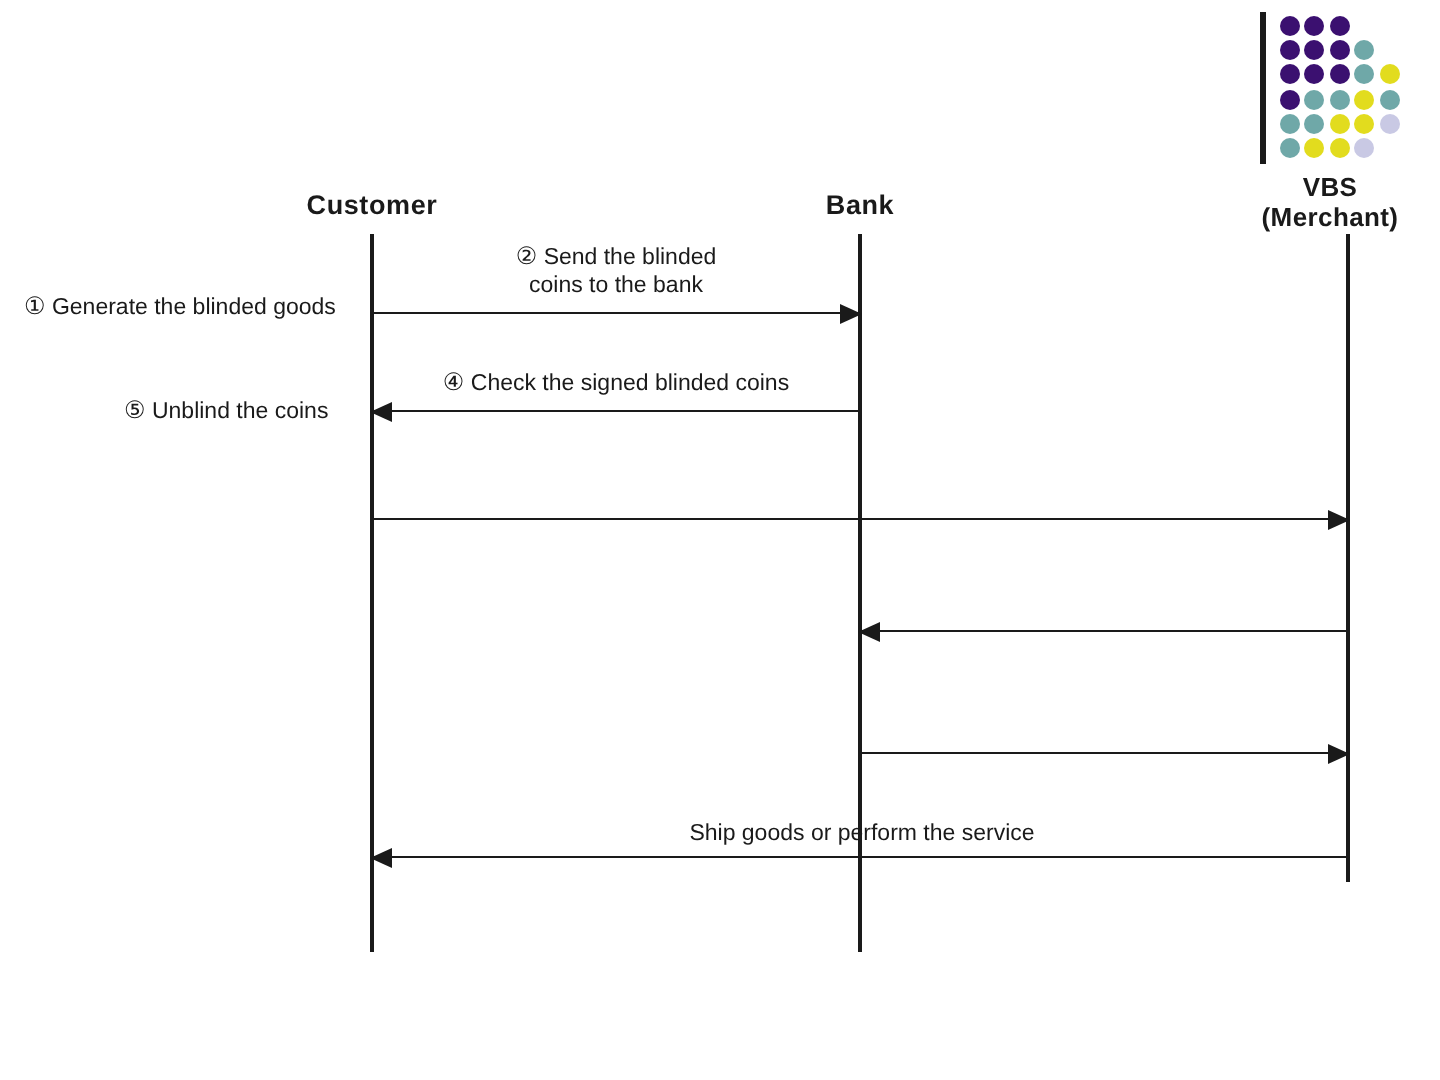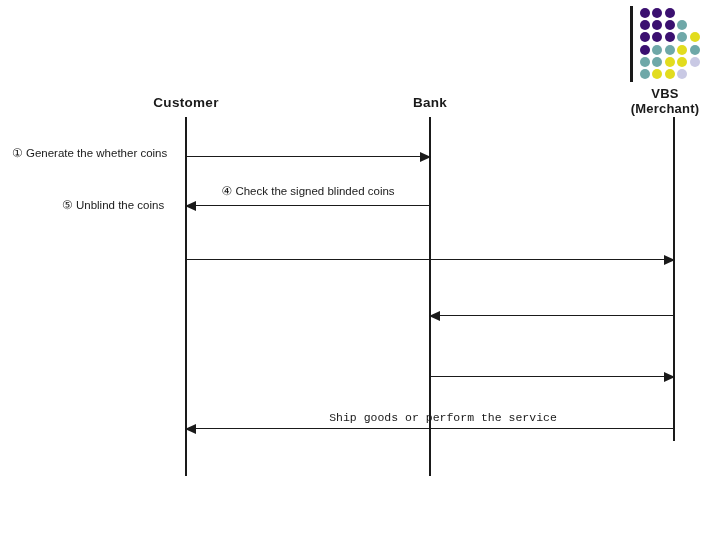--- a/index.html
+++ b/index.html
@@ -154,22 +154,24 @@
 
   <div class="actor-header" id="actor-customer">Customer</div>
 
   <div class="lifeline" id="lifeline-customer"></div>
   <div class="lifeline" id="lifeline-bank"></div>
   <div class="lifeline" id="lifeline-vbs"></div>
 
   <div class="msg-line" style="left:186px; top:156px; width:244px;">
     <span class="arrow-head right"></span>
   </div>
+  <div class="label centered" style="left:188px; top:122px; width:240px;"><span class="num">②</span> <span>Send the blinded
+coins to the bank</span></div>
 
-  <div class="label left" style="left:12px; top:147px; width:172px;"><span class="num">①</span> <span>Generate the whether coins</span></div>
+  <div class="label left" style="left:12px; top:147px; width:172px;"><span class="num">①</span> <span>Generate the blinded goods</span></div>
 
 
   <div class="msg-line" style="left:186px; top:205px; width:244px;">
     <span class="arrow-head left"></span>
   </div>
   <div class="label centered" style="left:188px; top:185px; width:240px;"><span class="num">④</span> <span>Check the signed blinded coins</span></div>
 
   <div class="label left" style="left:62px; top:199px; width:124px;"><span class="num">⑤</span> <span>Unblind the coins</span></div>
 
   <div class="msg-line" style="left:186px; top:259px; width:488px;">
@@ -181,15 +183,15 @@
     <span class="arrow-head left"></span>
   </div>
 
   <div class="msg-line" style="left:430px; top:376px; width:244px;">
     <span class="arrow-head right"></span>
   </div>
 
   <div class="msg-line" style="left:186px; top:428px; width:488px;">
     <span class="arrow-head left"></span>
   </div>
-  <div class="label centered" style="left:200px; top:411px; width:486px;font-family:Liberation Mono, monospace;">Ship goods or perform the service</div>
+  <div class="label centered" style="left:188px; top:411px; width:486px;">Ship goods or perform the service</div>
 
 </div>
 
 </body></html>

